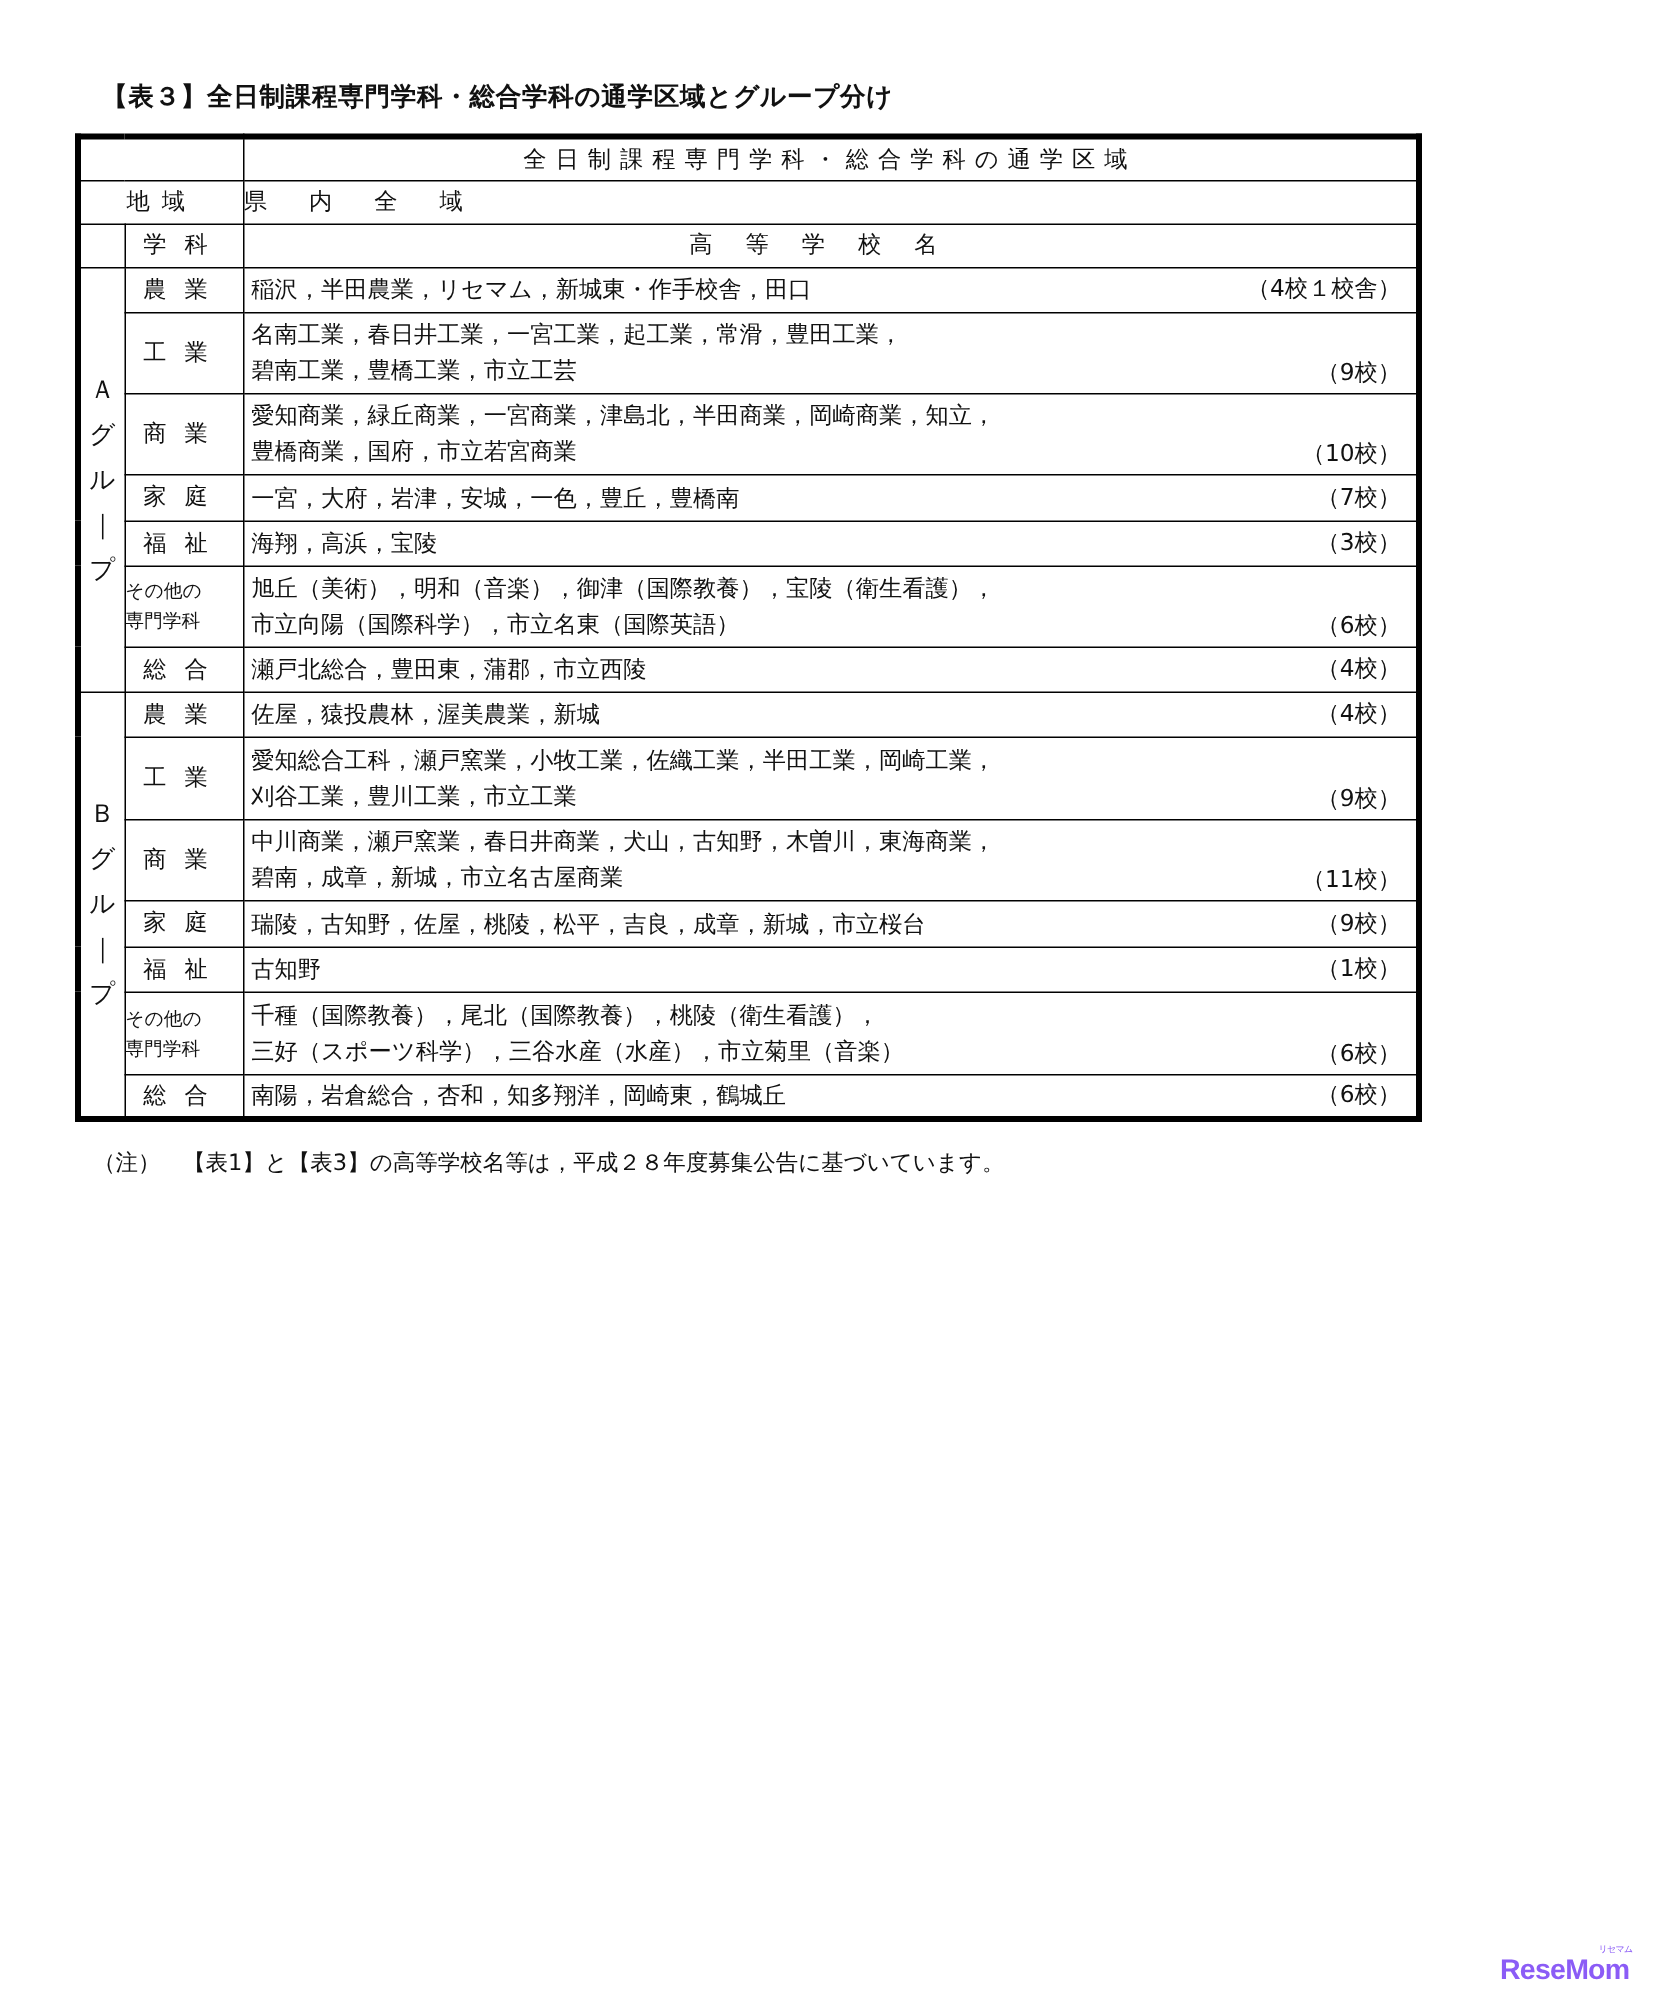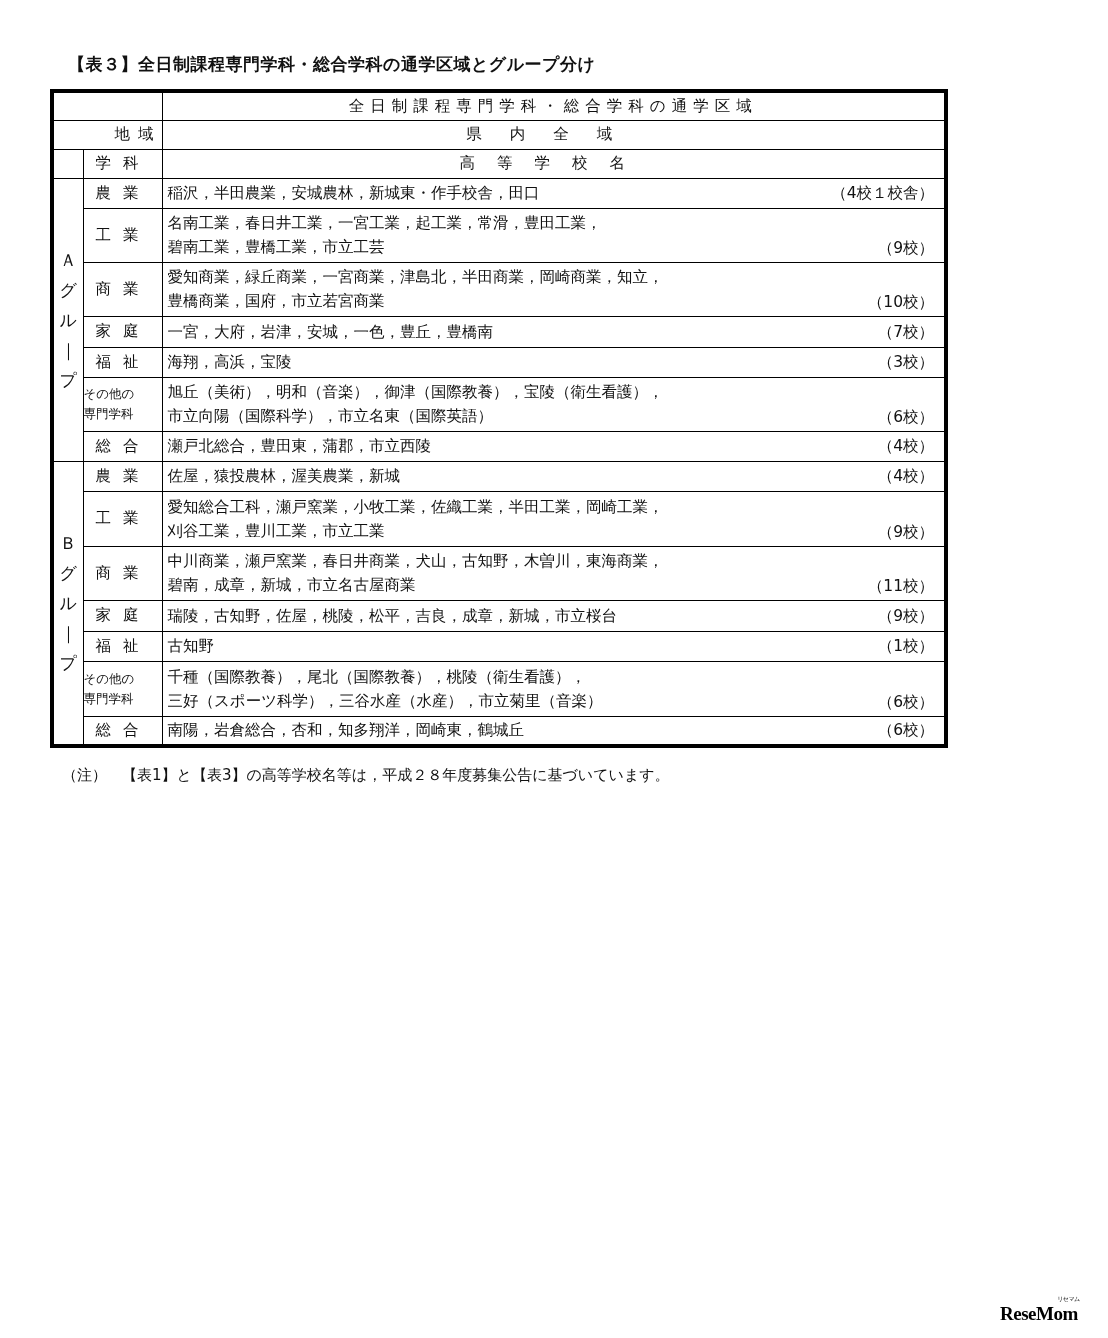--- a/index.html
+++ b/index.html
@@ -13,37 +13,37 @@
   }
   table.main {
     position: absolute; left: 50px; top: 89px; width: 898px;
     border-collapse: collapse; border: 4px solid #000; table-layout: fixed;
     font-size: 15.5px;
   }
   table.main td { border: 1px solid #000; padding: 0; vertical-align: middle; }
   col.c-grp { width: 31px; }
   col.c-sub { width: 79px; }
   .hdr-center { text-align: center; letter-spacing: 6px; }
-  .hdr-wide { letter-spacing: 28px; text-align: center; margin-top: 16px; }
+  .hdr-wide { letter-spacing: 28px; text-align: left; margin-top: 16px; }
   .hdr-wide2 { letter-spacing: 22px; text-align: center; }
-  .region-label { text-align: right; letter-spacing: 8px; font-family: Liberation Mono, monospace; }
+  .region-label { text-align: center; letter-spacing: 8px; font-family: Liberation Mono, monospace; }
   .subject { letter-spacing: 12px; padding-left: 12px !important; white-space: nowrap; }
   .subject.small { font-size: 12.5px; letter-spacing: 0; line-height: 20px; padding-left: 0 !important; }
   .group { text-align: center; vertical-align: middle; font-size: 17px; line-height: 30px; }
   .group span { display: block; }
   .schools { position: relative; padding: 0 10px 0 5px !important; }
   .schools .list { display: block; line-height: 24px; }
   .schools .count { position: absolute; right: 10px; bottom: 3px; white-space: nowrap; }
   .schools.single .count { bottom: auto; top: 50%; transform: translateY(-50%); }
   .note {
     position: absolute; left: 62px; top: 766px; font-size: 15px; white-space: nowrap;
   }
   .logo {
     position: absolute; left: 1000px; top: 1303px; font-size: 19px; font-weight: bold;
-    color: #000000; letter-spacing: -0.5px; font-family: Liberation Serif, serif;
+    color: #8b5cf6; letter-spacing: -0.5px; font-family: Liberation Sans, sans-serif;
   }
   .logo small { position: absolute; right: -2px; top: -8px; font-size: 6px; font-weight: normal; }
 </style>
 </head>
 <body>
 
 <div class="title">【表３】全日制課程専門学科・総合学科の通学区域とグループ分け</div>
 
 <table class="main">
   <colgroup>
@@ -68,21 +68,21 @@
   <tr style="height: 30px;">
         <td rowspan="7" class="group">
           <span>Ａ</span>
           <span>グ</span>
           <span>ル</span>
           <span>｜</span>
           <span>プ</span>
         </td>
         <td class="subject">農業</td>
         <td class="schools single">
-          <span class="list">稲沢，半田農業，安城農林，新城東・作手校舎，田口</span>
+          <span class="list">稲沢，半田農業，リセマム，新城東・作手校舎，田口</span>
           <span class="count">（4校１校舎）</span>
         </td>
       </tr>
       <tr style="height: 54px;">
         <td class="subject">工業</td>
         <td class="schools">
           <span class="list">名南工業，春日井工業，一宮工業，起工業，常滑，豊田工業，</span>
           <span class="list">碧南工業，豊橋工業，市立工芸</span>
           <span class="count">（9校）</span>
         </td>

